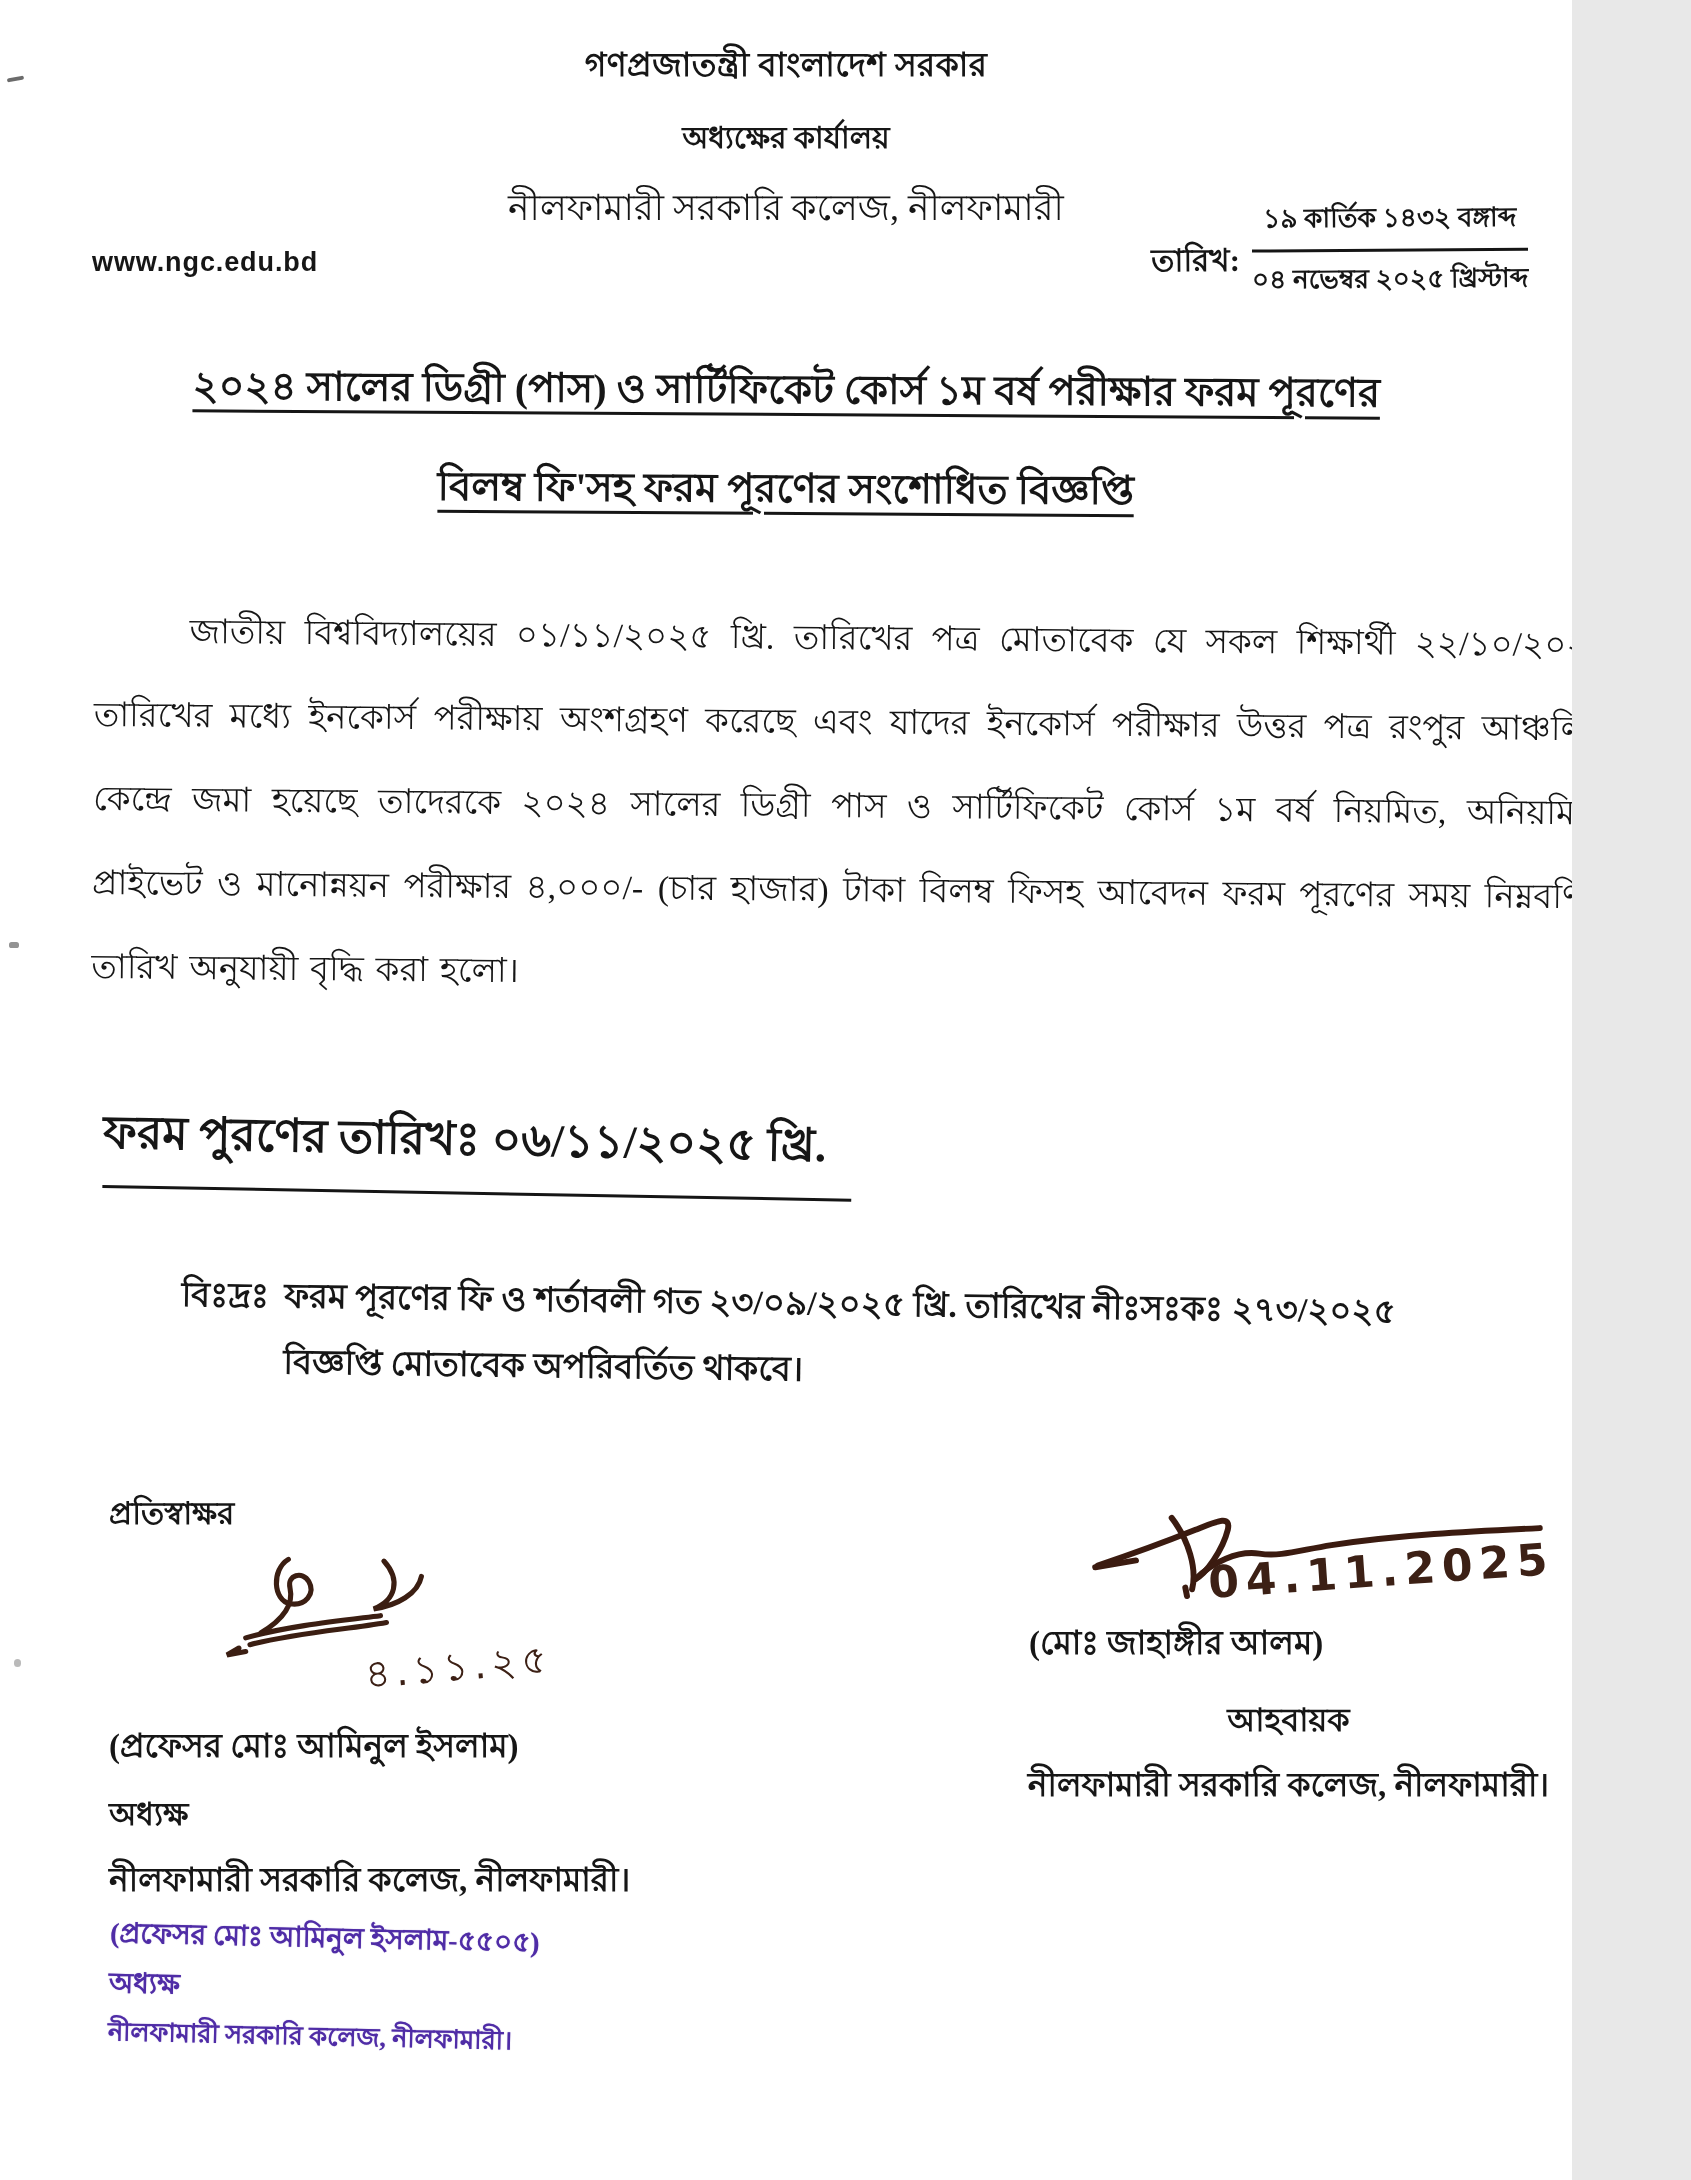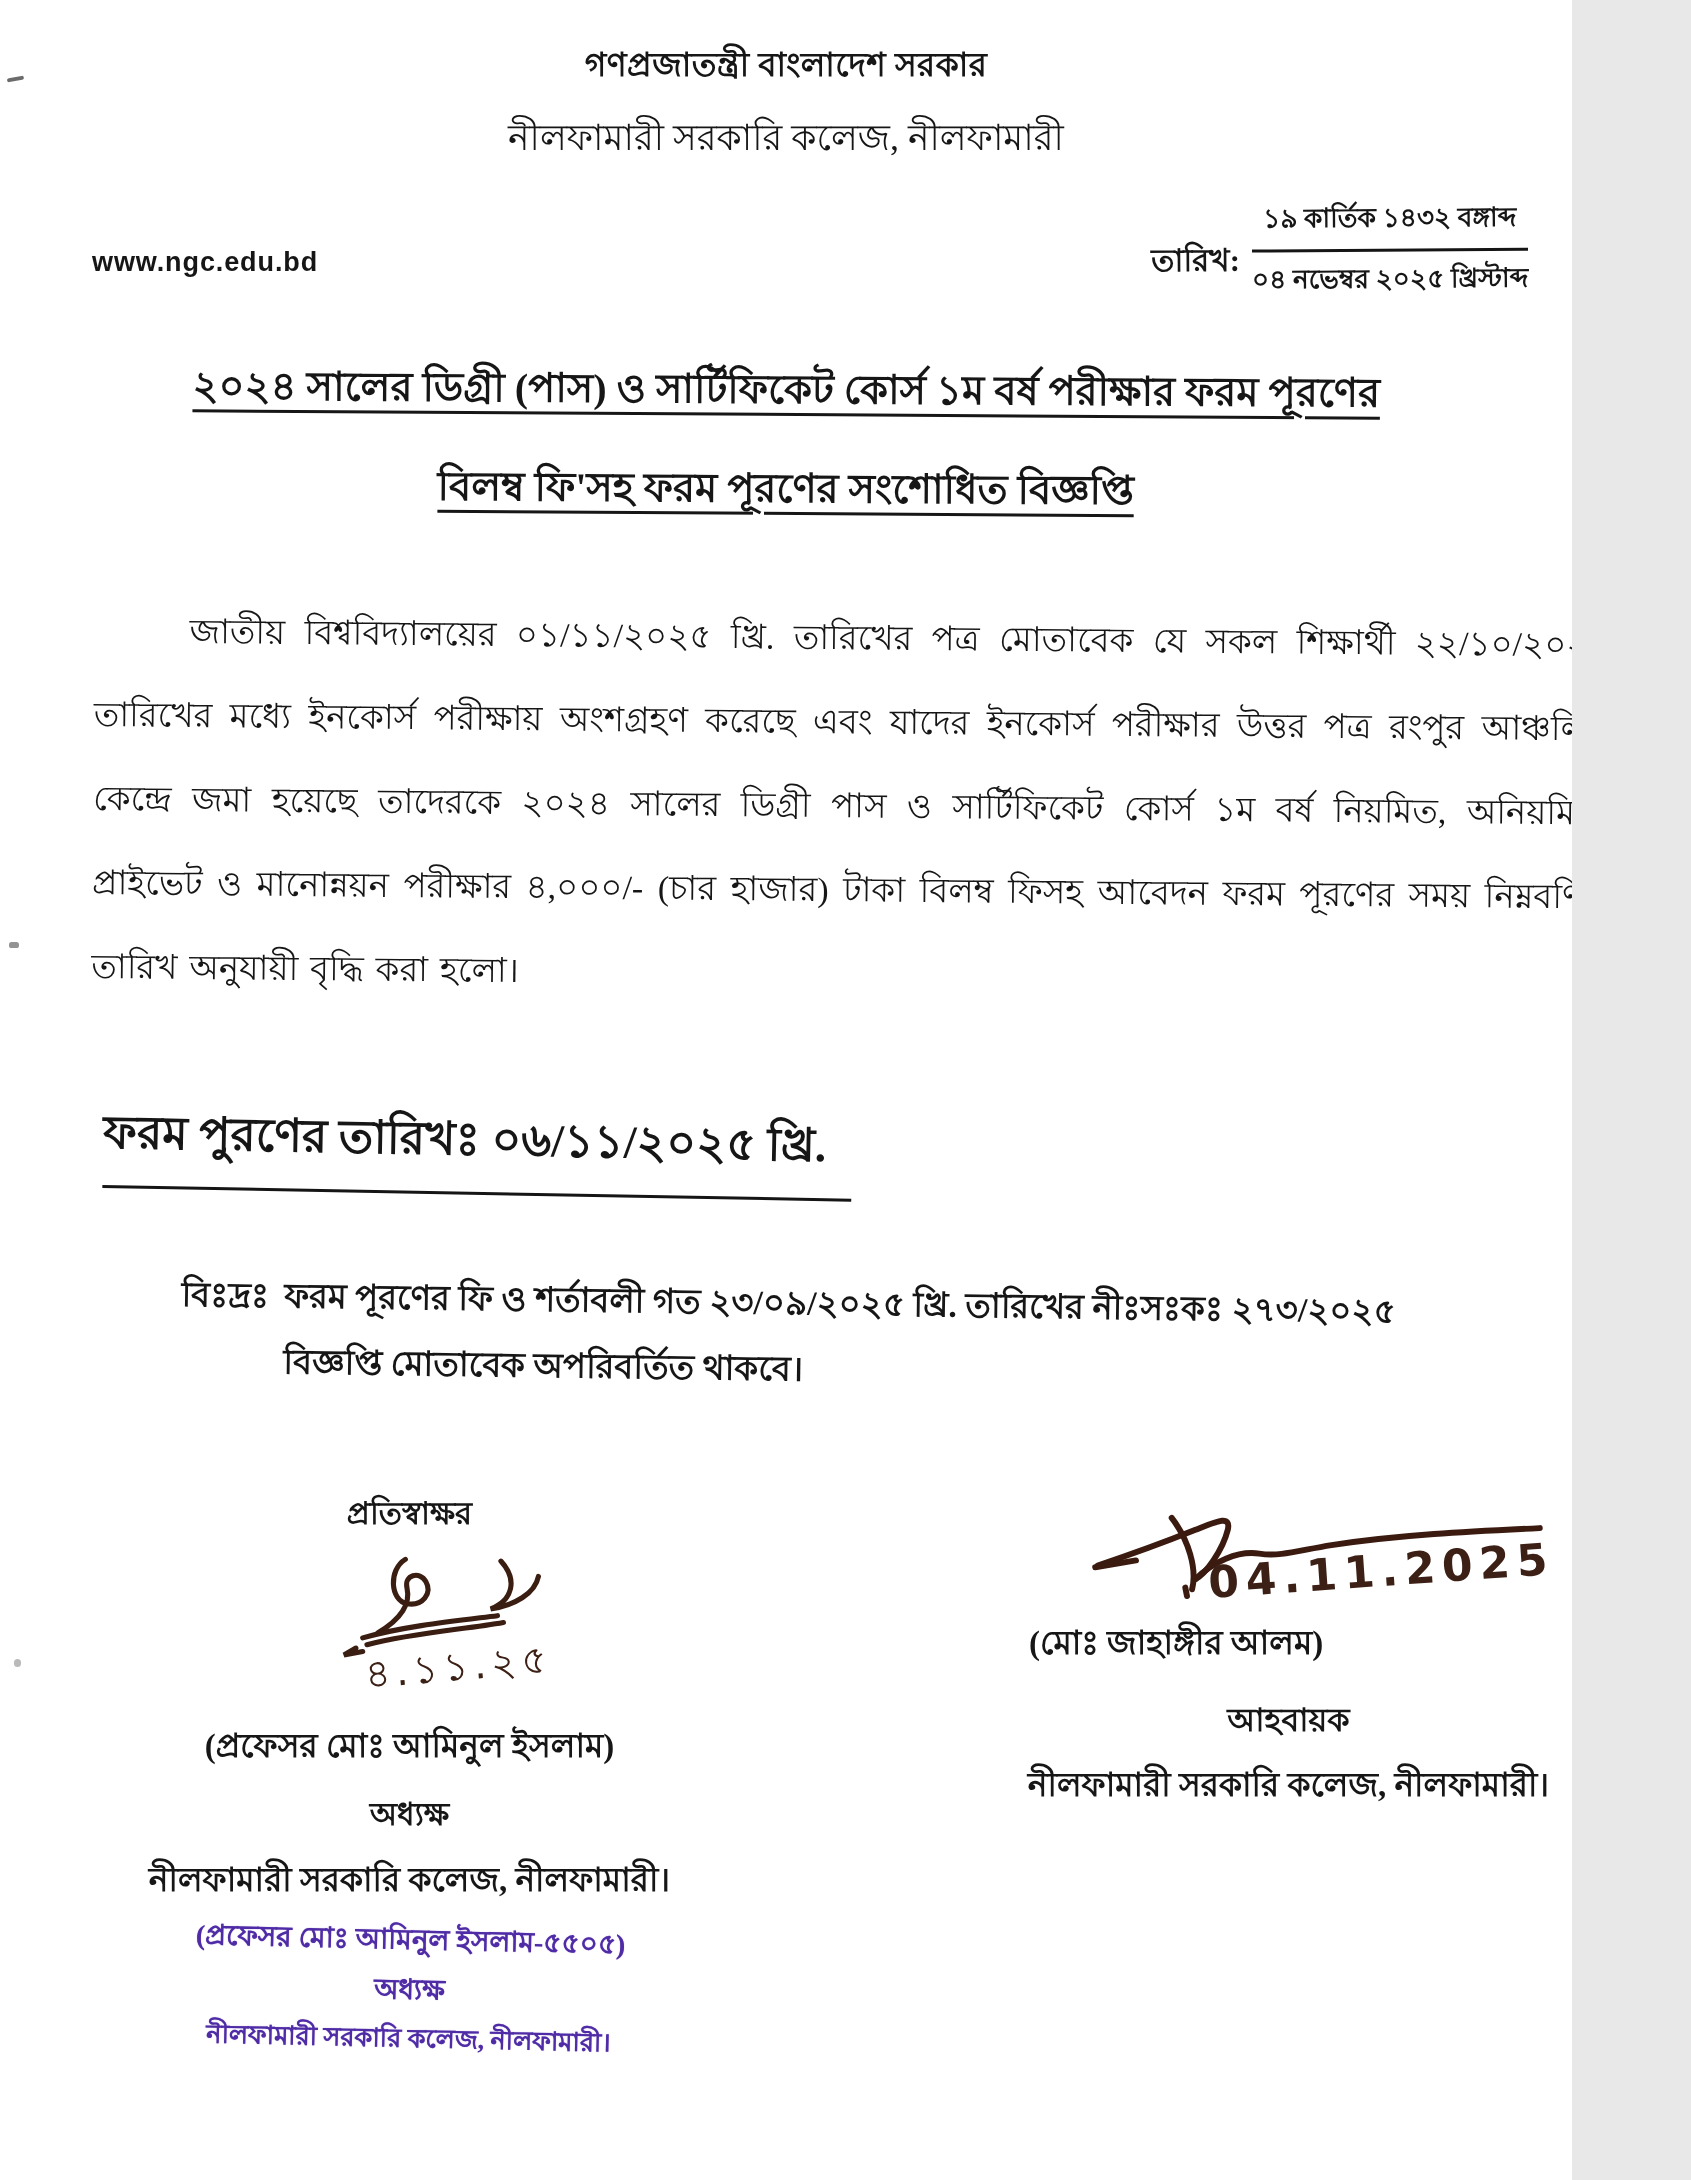--- a/index.html
+++ b/index.html
@@ -62,21 +62,21 @@
   .note {
     position:absolute; top:1262px; left:182px; width:1363px;
     display:flex; gap:15.3px;
     transform:rotate(0.8deg); transform-origin:left top;
     font-size:34px; font-weight:bold; line-height:66px;
   }
   .note .note-label { white-space:nowrap; }
   .note .note-text { width:1193px; }
 
   
-  .sig-left { position:absolute; top:1489px; left:109px; width:601px; text-align:center; }
+  .sig-left { position:absolute; top:1489px; left:109px; width:601px; }
   .sig-left .countersign { font-size:31px; font-weight:bold; }
   .sig-left .scribble { margin-top:3.4px; height:128px; position:relative; }
   .sig-left .pen-date { position:absolute; left:256px; top:92px;
       font-family:"DejaVu Sans","Liberation Sans",sans-serif;
       font-size:39px; color:#3c2015; transform:rotate(-5deg); letter-spacing:5.1px; }
   .sig-left .name { font-size:33px; font-weight:bold; margin-top:48px; }
   .sig-left .desig { font-size:31.5px; font-weight:bold; margin-top:13.6px; }
   .sig-left .inst { font-size:33px; font-weight:bold; margin-top:12px; }
   .stamp {
     margin-top:8.5px; color:#4f2ca6; transform:rotate(1.3deg);
@@ -106,20 +106,21 @@
 <body>
 
 <div class="page">
 
   <div class="artifact a1"></div>
   <div class="artifact a2"></div>
   <div class="artifact a3"></div>
 
   <div class="header">
     <div class="h1">গণপ্রজাতন্ত্রী বাংলাদেশ সরকার</div>
+    <div class="h2">অধ্যক্ষের কার্যালয়</div>
     <div class="h3">নীলফামারী সরকারি কলেজ, নীলফামারী</div>
   </div>
 
   <div class="meta">
     <div class="website">www.ngc.edu.bd</div>
     <div class="date-wrap">
       <div class="date-label">তারিখ:</div>
       <div class="date-frac">
         <div class="date-top">১৯ কার্তিক ১৪৩২ বঙ্গাব্দ</div>
         <div class="date-bot">০৪ নভেম্বর ২০২৫ খ্রিস্টাব্দ</div>

